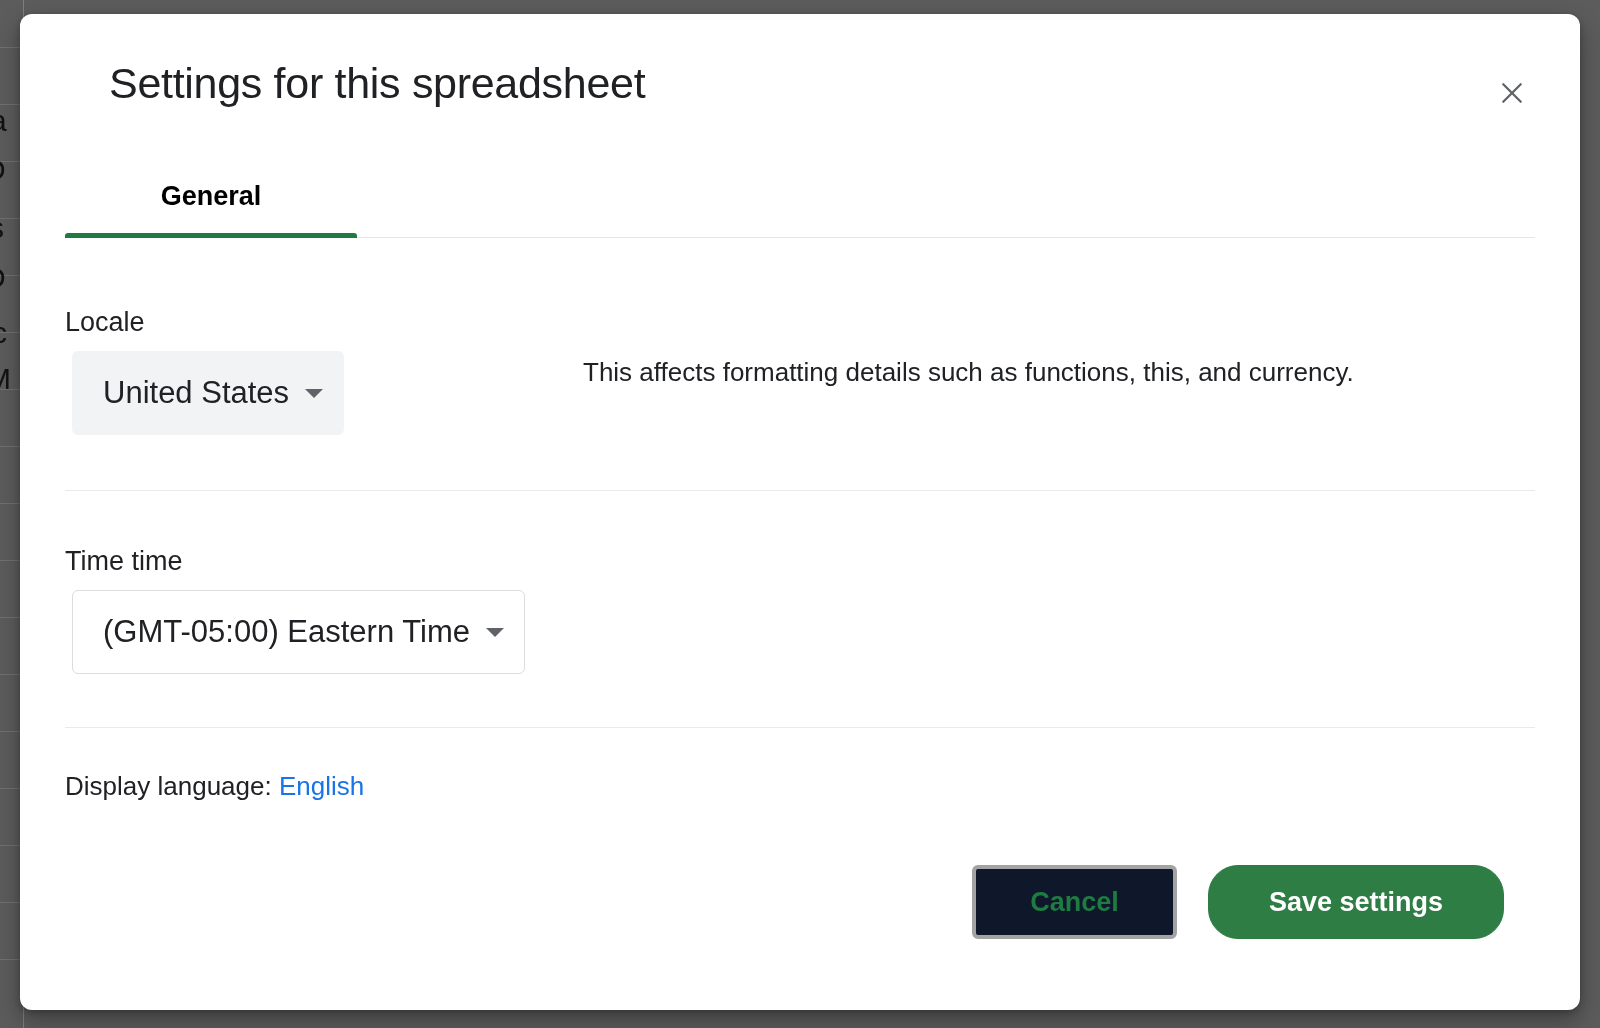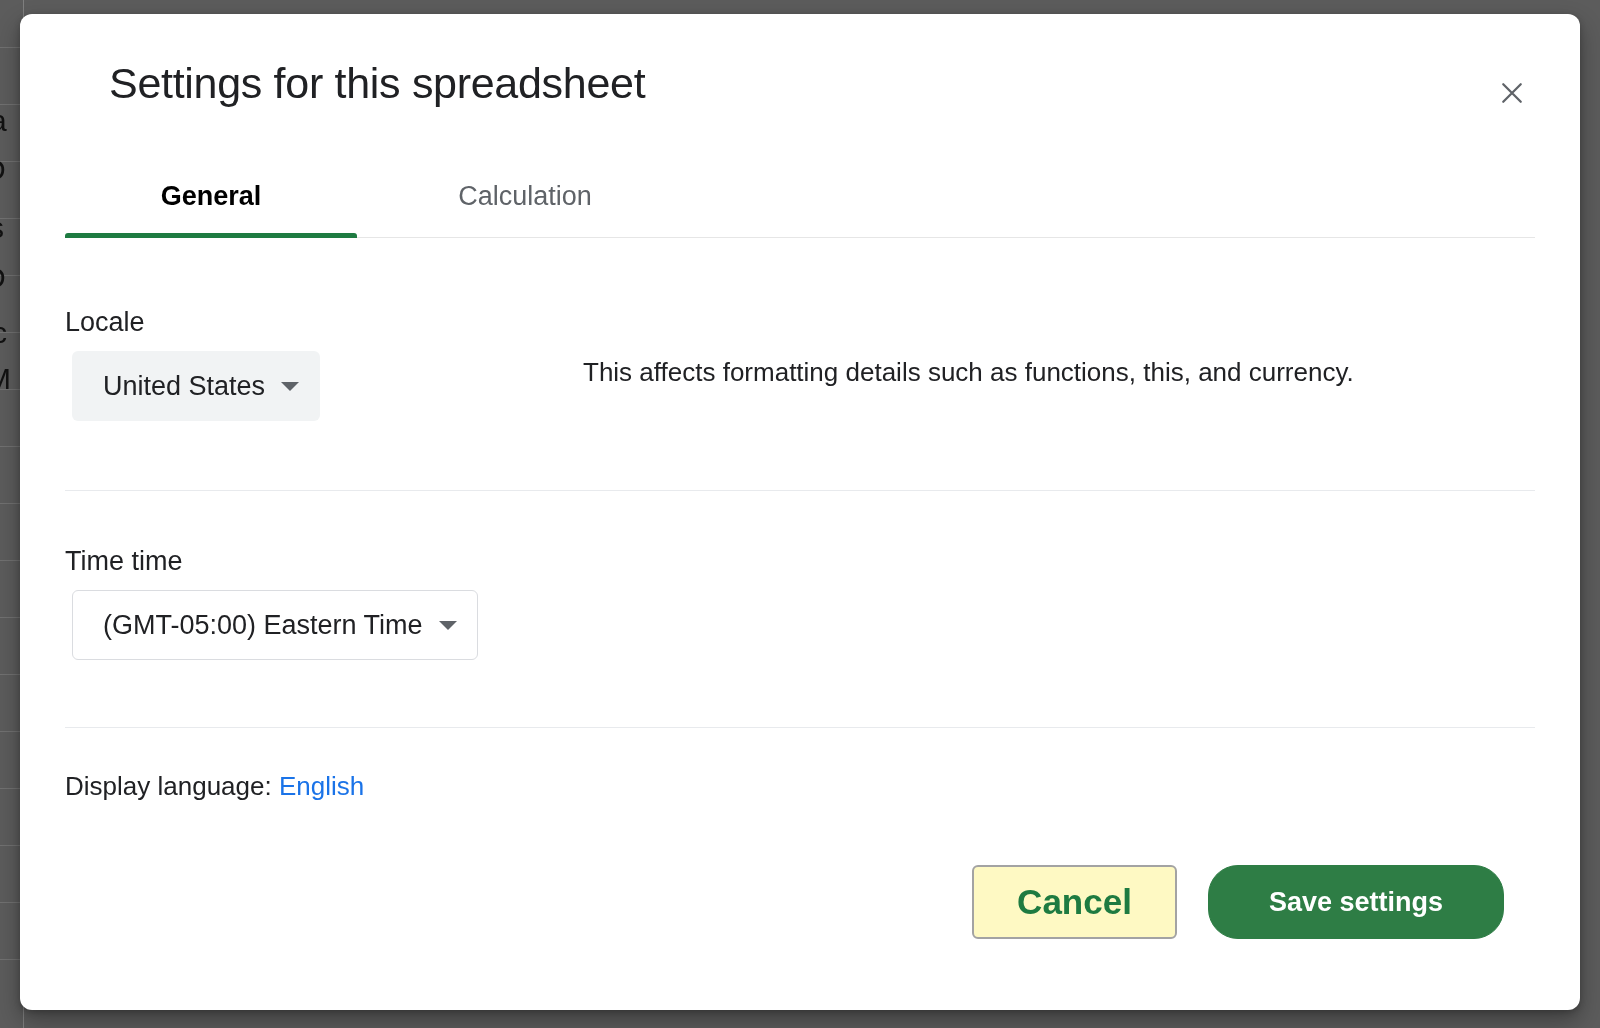--- a/index.html
+++ b/index.html
@@ -128,24 +128,24 @@
     margin-top: 12px;
   }
   #label-locale { top: 281px; }
   #label-timezone { top: 520px; }
 
   .select {
     position: absolute;
     display: flex;
     align-items: center;
     gap: 16px;
-    height: 70px;
+    height: 84px;
     padding: 0 20px 0 30px;
     border-radius: 6px;
-    font-size: 27px;
+    font-size: 31px;
     color: #202124;
     cursor: pointer;
     font-family: inherit;
     white-space: nowrap;
   }
   #select-locale {
     left: 52px; top: 337px;
     background: #f1f3f4;
     border: 1px solid transparent;
   }
@@ -183,25 +183,25 @@
     color: #1a73e8;
     text-decoration: none;
     cursor: pointer;
   }
 
   
   #cancel-button {
     position: absolute;
     left: 952px; top: 851px;
     width: 205px; height: 74px;
-    background: #fef9c3;
-    border: 2px solid #a3a3a3;
+    background: #0f172a;
+    border: 4px solid #a3a3a3;
     border-radius: 6px;
     color: #1e7b41;
-    font-size: 35px;
+    font-size: 27px;
     font-weight: 700;
     font-family: inherit;
     cursor: pointer;
   }
   #save-button {
     position: absolute;
     left: 1188px; top: 851px;
     width: 296px; height: 74px;
     background: #2e7d45;
     border: 1px solid #2e7d45;
@@ -254,21 +254,20 @@
     <span>
       <svg width="30" height="30" viewBox="0 0 24 24" aria-hidden="true">
         <path d="M5 5 L19 19 M19 5 L5 19" stroke="#5f6368" stroke-width="1.8" stroke-linecap="round" fill="none"></path>
       </svg>
     </span>
   </button>
 
   <div id="tabs">
     <div id="tabs-baseline"></div>
     <button class="tab active">General</button>
-    <button class="tab inactive">Calculation</button>
     <div id="tab-underline" style="background: rgb(30, 123, 65);"></div>
   </div>
 
   <div class="field-label" id="label-locale">Locale</div>
   <button class="select" id="select-locale">
     <span>United States</span>
     <span class="caret"></span>
   </button>
   <div class="desc" id="desc-locale">This affects formatting details such as functions, this, and currency.</div>
 

